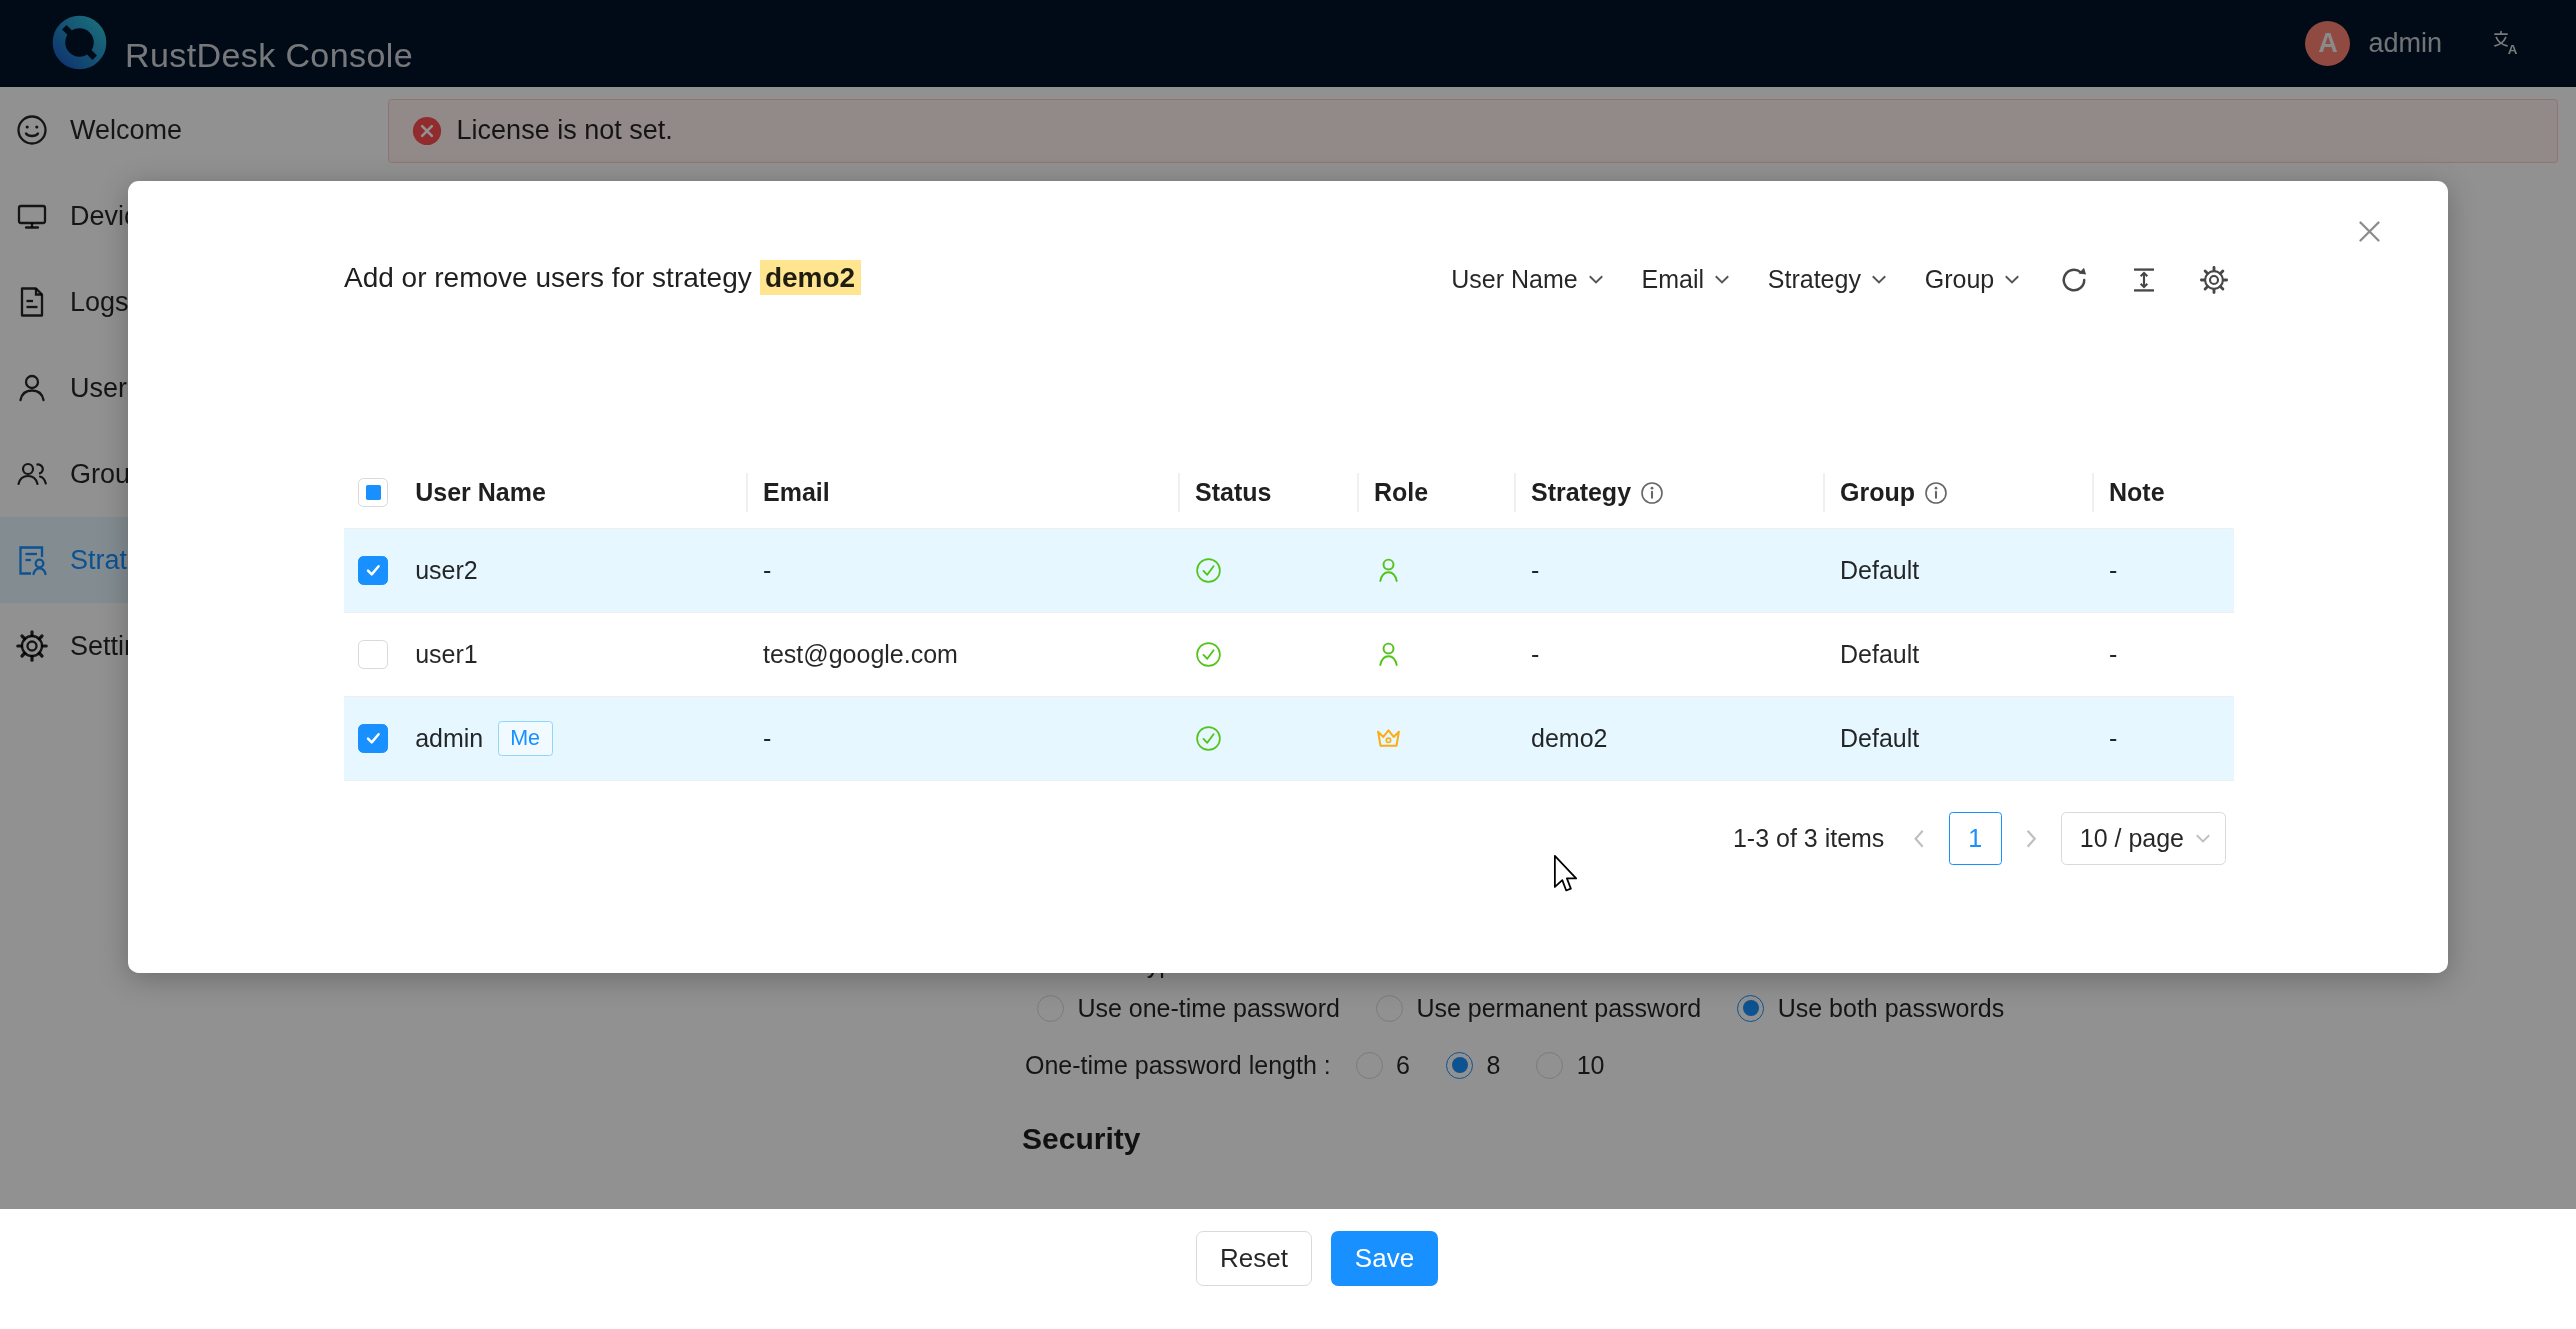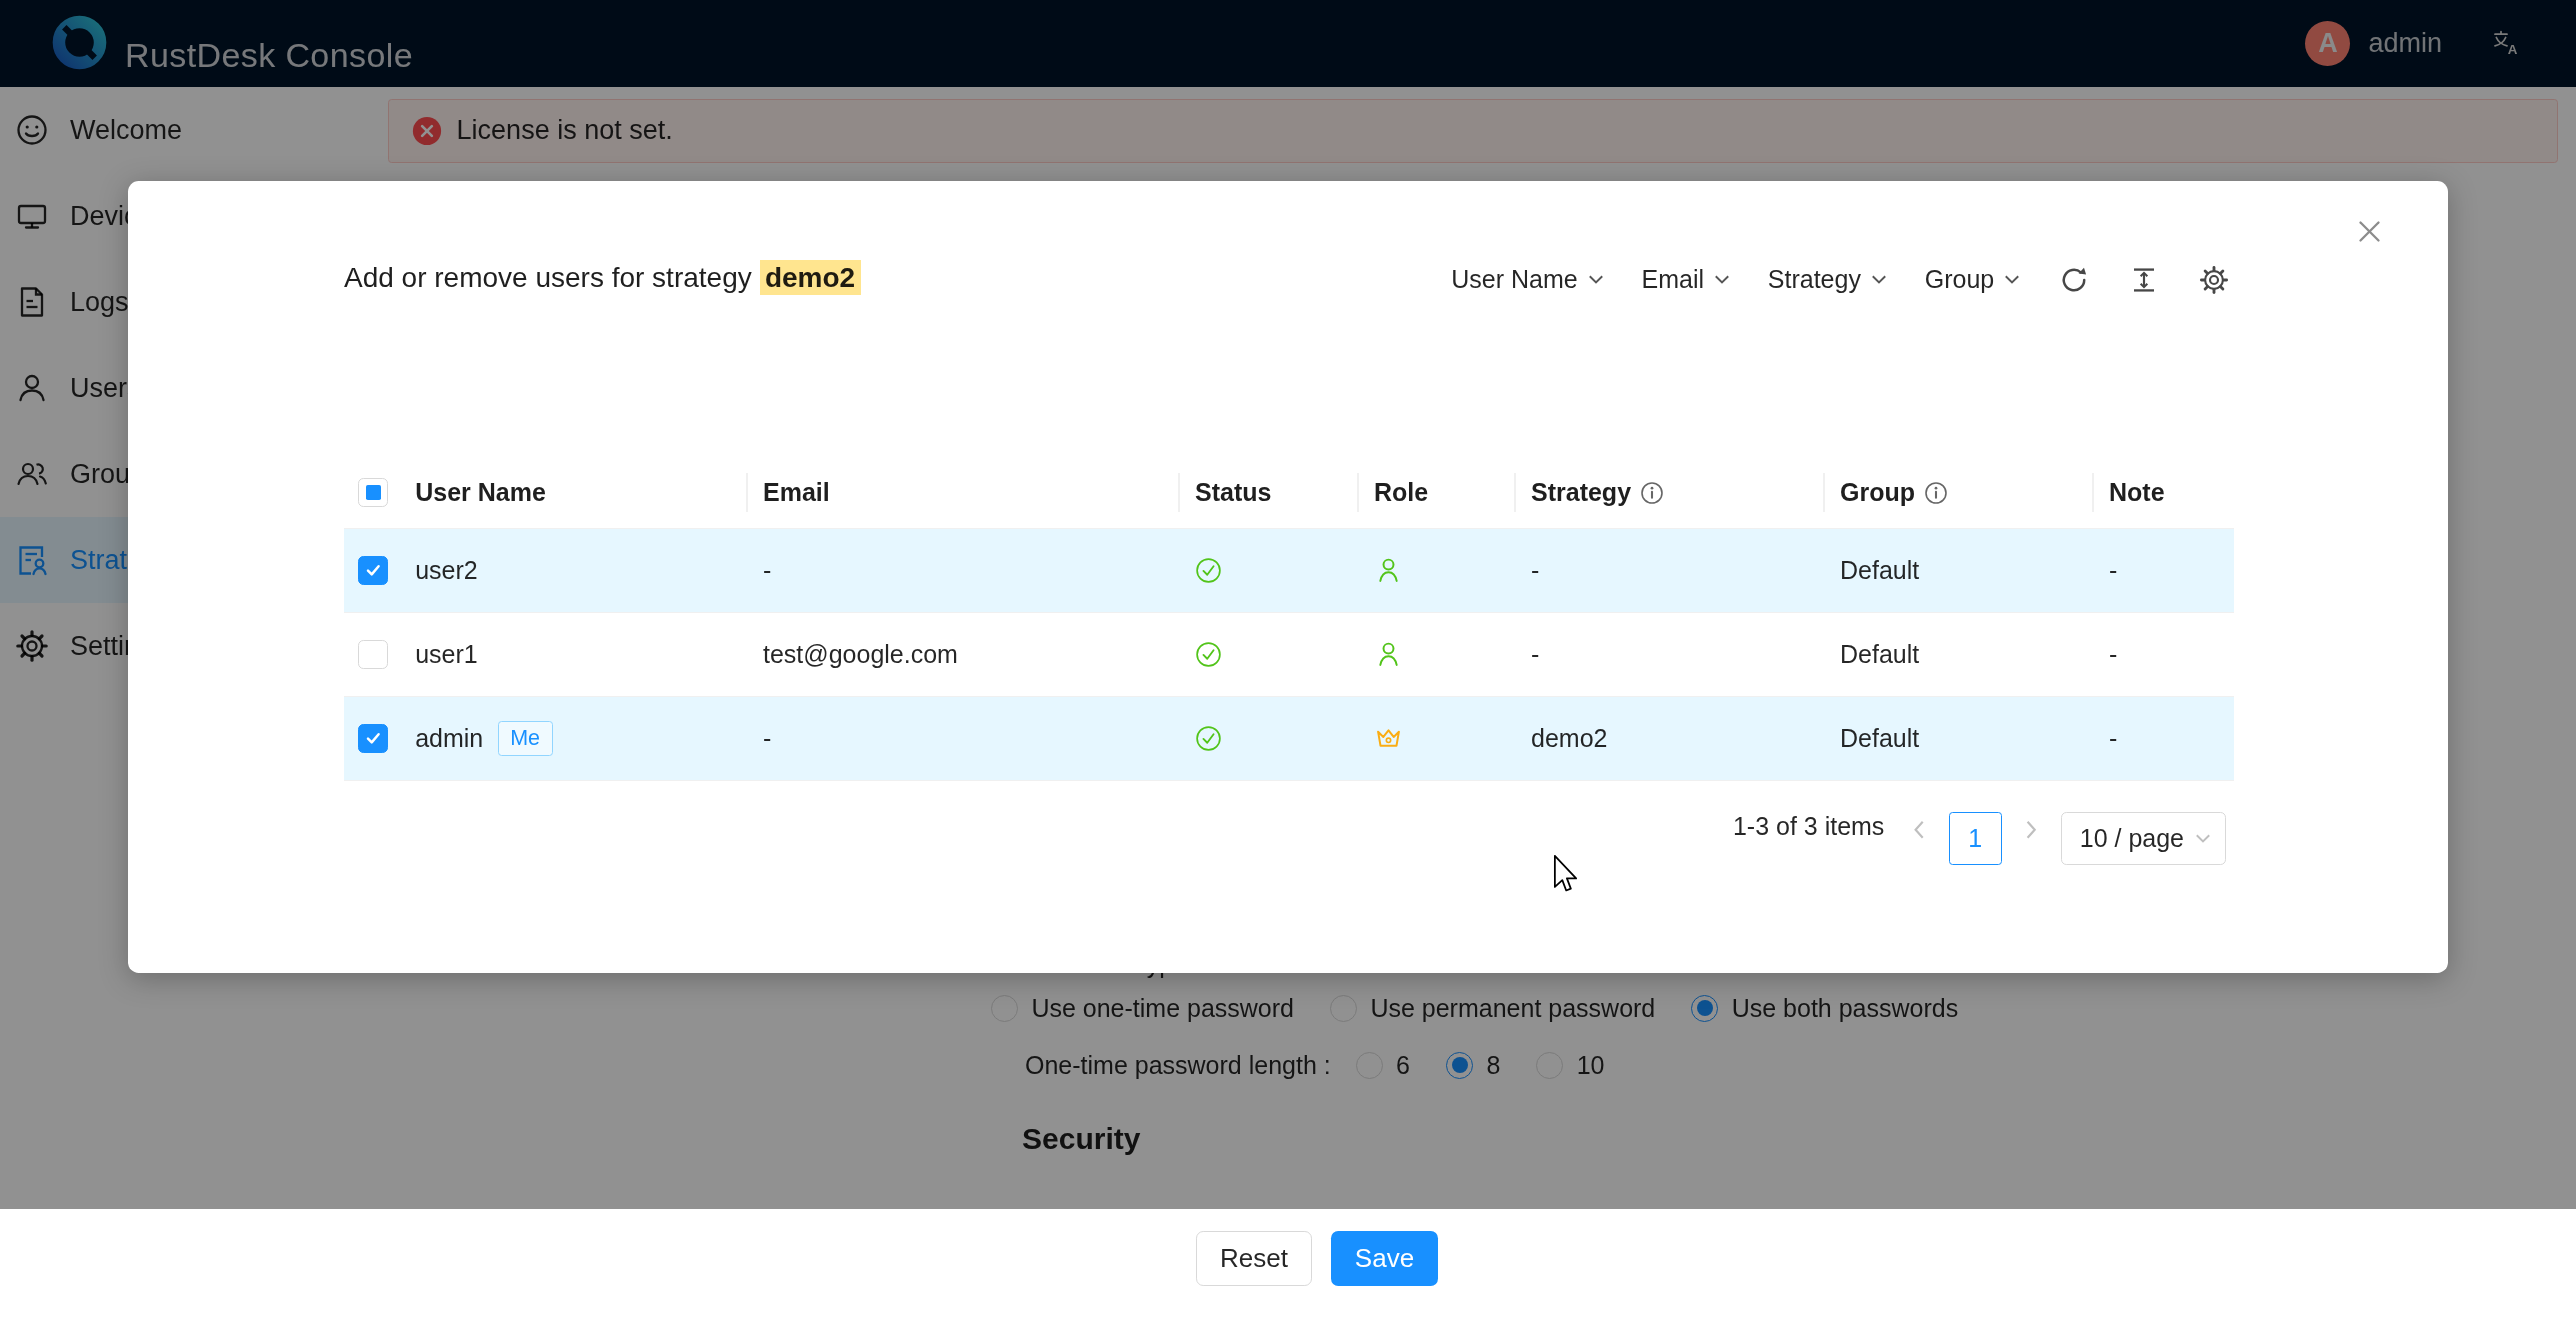--- a/index.html
+++ b/index.html
@@ -78,21 +78,21 @@
   .checkbox{width:29.5px;height:29.5px;border:1.8px solid #d9d9d9;border-radius:5.4px;background:#fff;
     display:flex;align-items:center;justify-content:center;cursor:pointer;flex:none;}
   .checkbox svg{display:none;}
   .checkbox.checked{background:#1890ff;border-color:#1890ff;}
   .checkbox.checked svg{display:block;}
   .checkbox.indeterminate::after{content:'';width:15px;height:15px;border-radius:1.8px;background:#1890ff;}
 
   .me-tag{margin-left:14.3px;padding:2.7px 11.6px;border:0.9px solid #91d5ff;background:#f0faff;color:#1890ff;
     border-radius:3.6px;font-size:21.5px;line-height:1.3;}
 
-  .pagination{position:absolute;right:222px;top:631px;height:53px;display:flex;gap:17px;font-size:25px;}
+  .pagination{position:absolute;right:222px;top:631px;height:53px;display:flex;align-items:center;gap:17px;font-size:25px;}
   .pg-total{color:rgba(0,0,0,.85);margin-right:5.4px;}
   .pg-arrow{width:25px;height:36px;display:flex;align-items:center;justify-content:center;color:#bfbfbf;cursor:pointer;}
   .pg-page{width:53px;height:53px;border:1.8px solid #1890ff;border-radius:3.6px;color:#1890ff;background:#fff;
     display:flex;align-items:center;justify-content:center;cursor:pointer;}
   .pg-size{height:53px;min-width:161px;border:1.8px solid #d9d9d9;border-radius:5.4px;background:#fff;
     display:flex;align-items:center;justify-content:space-between;padding:0 14.3px 0 18px;gap:10.7px;cursor:pointer;color:rgba(0,0,0,.85);}
 
   
   .footer{position:absolute;left:0;top:1209px;width:2576px;height:120px;background:#fff;z-index:20;}
   .btn{position:absolute;top:21.5px;height:55px;border-radius:7.2px;font-size:26px;display:flex;align-items:center;
@@ -235,21 +235,21 @@
             <line x1="11.5" y1="11.5" x2="22.5" y2="22.5"></line>
               <line x1="22.5" y1="11.5" x2="11.5" y2="22.5"></line>
             </g>
           </svg>
       </span>
       <span class="alert-text">License is not set.</span>
     </div>
 
     <div class="bg-label" style="left:647px;top:863px;">Password type :</div>
 
-    <div class="bg-row" style="left:615px;top:902px;height:38px;">
+    <div class="bg-row" style="left:661px;top:902px;height:38px;">
       <span class="bg-option">
         <span class="radio"></span>
         <span>Use one-time password</span>
       </span>
       <span class="bg-option">
         <span class="radio"></span>
         <span>Use permanent password</span>
       </span>
       <span class="bg-option">
         <span class="radio selected"></span>

